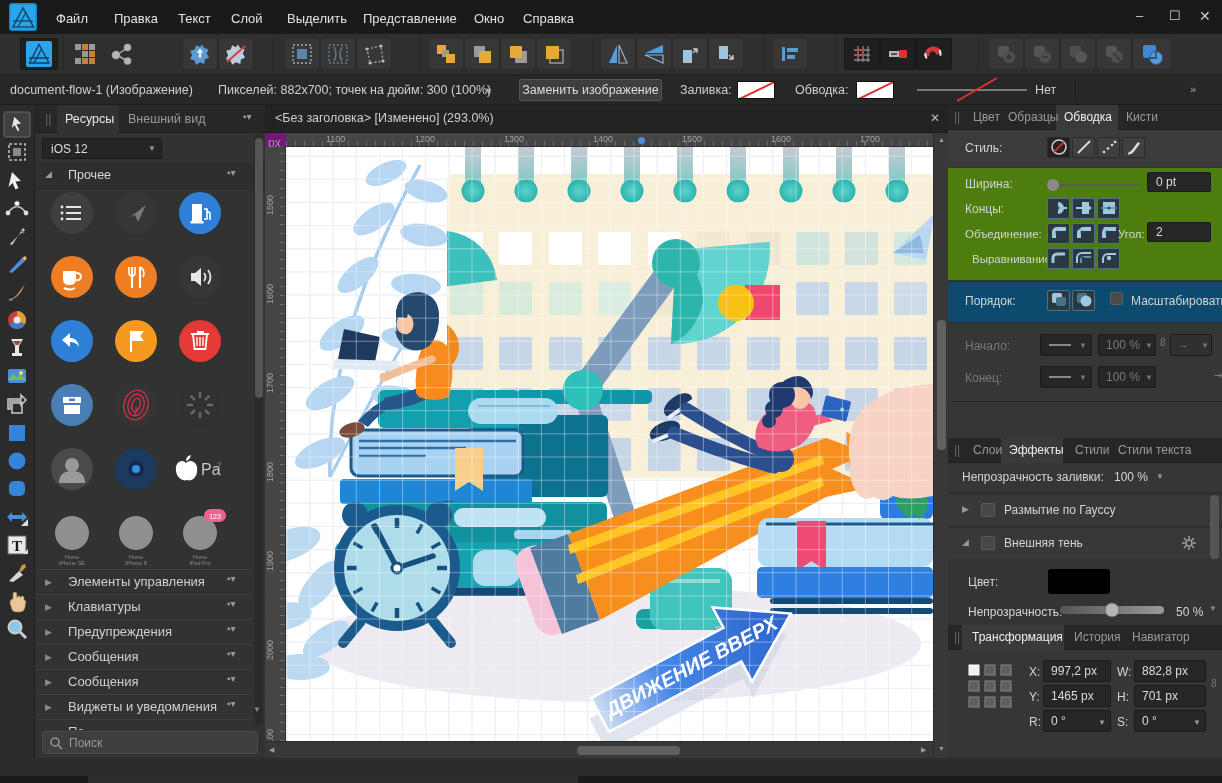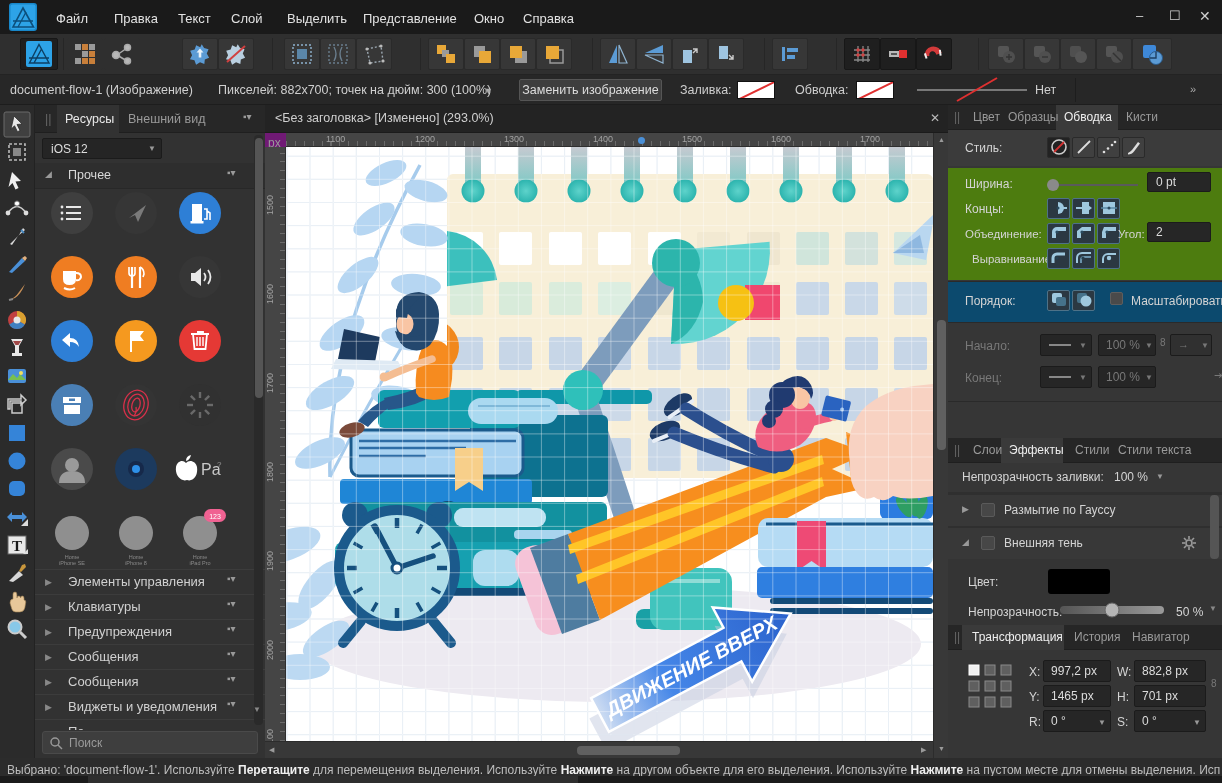--- a/index.html
+++ b/index.html
@@ -1070,17 +1070,16 @@
  </div>
 
  <div class="abs" style="left:0;top:636px;width:668px;height:17px;background:#383838;border-top:1px solid #2c2c2c">
   <span class="abs" style="left:4px;top:4px;color:#9a9a9a;font-size:7px">◀</span>
   <div class="abs" style="left:312px;top:4px;width:103px;height:9px;background:#606060;border-radius:4px"></div>
   <span class="abs" style="left:656px;top:4px;color:#9a9a9a;font-size:7px">▶</span>
  </div>
 </div>
 
 <div id="statusbar">
- <div class="txt">Выбрано: 'document-flow-1'. Используйте <b>Перетащите</b> для перемещения выделения. Используйте <b>Нажмите</b> на другом объекте для его выделения. Используйте <b>Нажмите</b> на пустом месте для отмены выделения. Исп</div>
  <div class="sub">
         <i></i>
       </div>
 </div>
 </div>
 </body></html>

